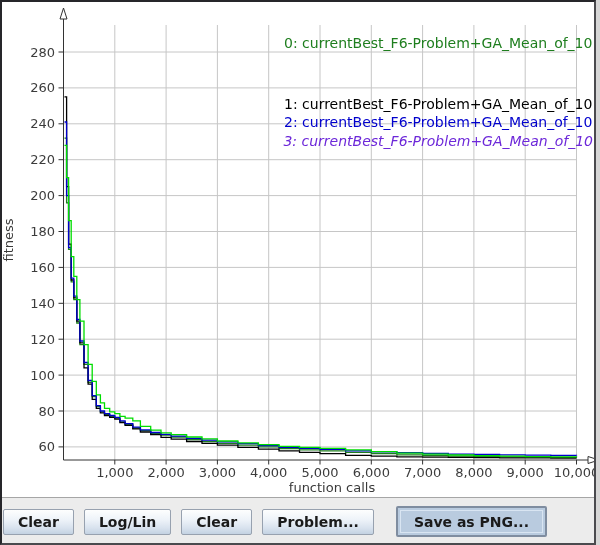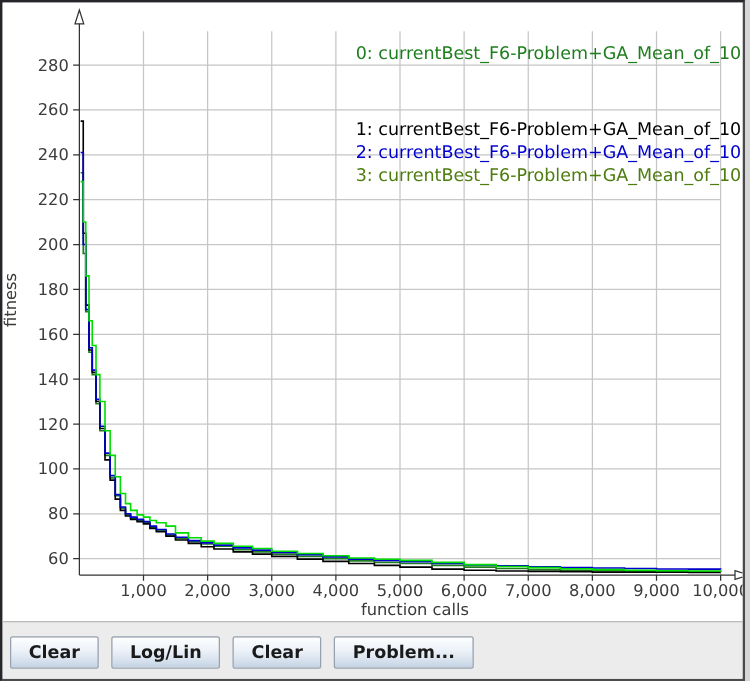--- a/index.html
+++ b/index.html
@@ -22,21 +22,21 @@
   .ty{text-anchor:end;}
   .tx{text-anchor:middle;}
   .axis-title{font-family:"DejaVu Sans","Liberation Sans",sans-serif;font-size:13px;fill:#3a3a3a;}
   .legend{
     position:absolute;top:32px;right:5px;text-align:center;
     font-size:14px;line-height:18.5px;white-space:nowrap;
   }
   .legend-item{display:block;}
   .button-bar{
     position:absolute;left:0;top:496px;width:596px;height:47px;
-    display:flex;align-items:center;gap:10px;padding-left:6px;
+    display:flex;align-items:center;gap:10px;padding-left:1px;
     background:#ececec;box-sizing:border-box;
   }
   .swing-btn{
     height:26px;box-sizing:border-box;
     padding:0 14px;border:1px solid #97a1af;border-radius:2px;
     background:linear-gradient(180deg,#fdfefe 0%,#eef3f9 40%,#d8e2ee 75%,#c3d2e2 100%);
     font-family:"DejaVu Sans","Liberation Sans",sans-serif;
     font-size:14px;font-weight:bold;color:#1a1a1a;
     cursor:pointer;
   }
@@ -127,24 +127,25 @@
         <text class="axis-title" x="330" y="490" text-anchor="middle">function calls</text>
         <path d="M62.5 136.2H64.6V200.8H66.6V247.4H69.2V279.8H71.8V297.7H74.8V321H77.9V342.6H82V362.3H86.1V380.3H90.2V394.6H94.3V404.5H98.4V409.9H102.5V412.6H107.7V414.4H112.8V416.2H117.9V419.8H123.1V422.5H130.8V426H138.4V428.7H148.7V431.4H159V433.2H169.2V435H184.6V437.7H200V439.5H215.4V441.3H235.9V443.1H256.4V444.9H277V446.7H297.5V447.9H318V448.8H343.6V450.3H369.3V451.7H394.9V452.8H420.6V453.7H446.3V454.2H471.9V454.6H497.6V454.9H523.2V455.1H548.8V455.3H574.5V455.5" fill="none" stroke="#1e7e1e" stroke-width="1.3"></path>
         <path d="M62.5 94.9H64.6V184.6H66.6V242.1H69.2V278H71.8V295.9H74.8V319.2H77.9V340.8H82V365.9H86.1V382.1H90.2V397.3H94.3V406.3H98.4V410.8H102.5V413.5H107.7V415.3H112.8V417.1H117.9V420.7H123.1V423.4H130.8V426.9H138.4V430H148.7V432.7H159V435.4H169.2V437.2H184.6V439.5H200V441.3H215.4V443.1H235.9V445.3H256.4V447.1H277V448.8H297.5V450.3H318V451.7H343.6V453.3H369.3V454.2H394.9V454.8H420.6V455.1H446.3V455.3H471.9V455.7H497.6V455.8H523.2V455.8H548.8V456H574.5V456" fill="none" stroke="#000000" stroke-width="1.3"></path>
         <path d="M62.5 120H64.6V193.6H66.6V245.7H69.2V276.2H71.8V294.1H74.8V317.5H77.9V339H82V360.5H86.1V378.5H90.2V393.7H94.3V403.6H98.4V409H102.5V411.7H107.7V413.5H112.8V415.3H117.9V418.9H123.1V421.6H130.8V425.2H138.4V427.8H148.7V430.5H159V432.3H169.2V434.1H184.6V436.3H200V438.1H215.4V439.9H235.9V441.7H256.4V443.5H277V445.3H297.5V446.3H318V447.4H343.6V448.8H369.3V449.9H394.9V450.6H420.6V451.5H446.3V452.1H471.9V452.4H497.6V452.8H523.2V453.2H548.8V453.3H574.5V453.5" fill="none" stroke="#0000cc" stroke-width="1.3"></path>
         <path d="M62.5 143.3H64.6V175.6H66.6V218.7H69.2V254.6H71.8V274.4H74.8V297.7H77.9V319.2H82V342.6H86.1V362.3H90.2V379.4H94.3V392.8H98.4V400.9H102.5V406.3H107.7V409.9H112.8V411.7H117.9V414.4H123.1V416.2H130.8V418.9H138.4V424.3H148.7V428.2H159V430.9H169.2V432.7H184.6V435H200V436.8H215.4V439H235.9V440.8H256.4V442.6H277V444.4H297.5V445.4H318V446.3H343.6V447.9H369.3V449.7H394.9V451.2H420.6V452.1H446.3V453H471.9V453.7H497.6V454.2H523.2V454.6H548.8V454.8H574.5V454.9" fill="none" stroke="#00dd00" stroke-width="1.3"></path>
       </svg>
     <div class="legend">
       <span class="legend-item" style="color: rgb(30, 126, 30);">0: currentBest_F6-Problem+GA_Mean_of_10</span>
       <span class="legend-item" style="color: rgb(0, 0, 0); margin-top: 42px;">1: currentBest_F6-Problem+GA_Mean_of_10</span>
       <span class="legend-item" style="color: rgb(0, 0, 204);">2: currentBest_F6-Problem+GA_Mean_of_10</span>
-      <span class="legend-item" style="color: #4d7c0f;">3: currentBest_F6-Problem+GA_Mean_of_10</span>
+      <span class="legend-item" style="color: #6d28d9; font-style: italic;">3: currentBest_F6-Problem+GA_Mean_of_10</span>
     </div>
   </div>
 
   <div class="button-bar">
     <button class="swing-btn">Clear</button>
     <button class="swing-btn">Log/Lin</button>
     <button class="swing-btn">Clear</button>
     <button class="swing-btn">Problem...</button>
+    <button class="swing-btn default-btn">Save as PNG...</button>
   </div>
 
 </div>
 
 </body></html>

